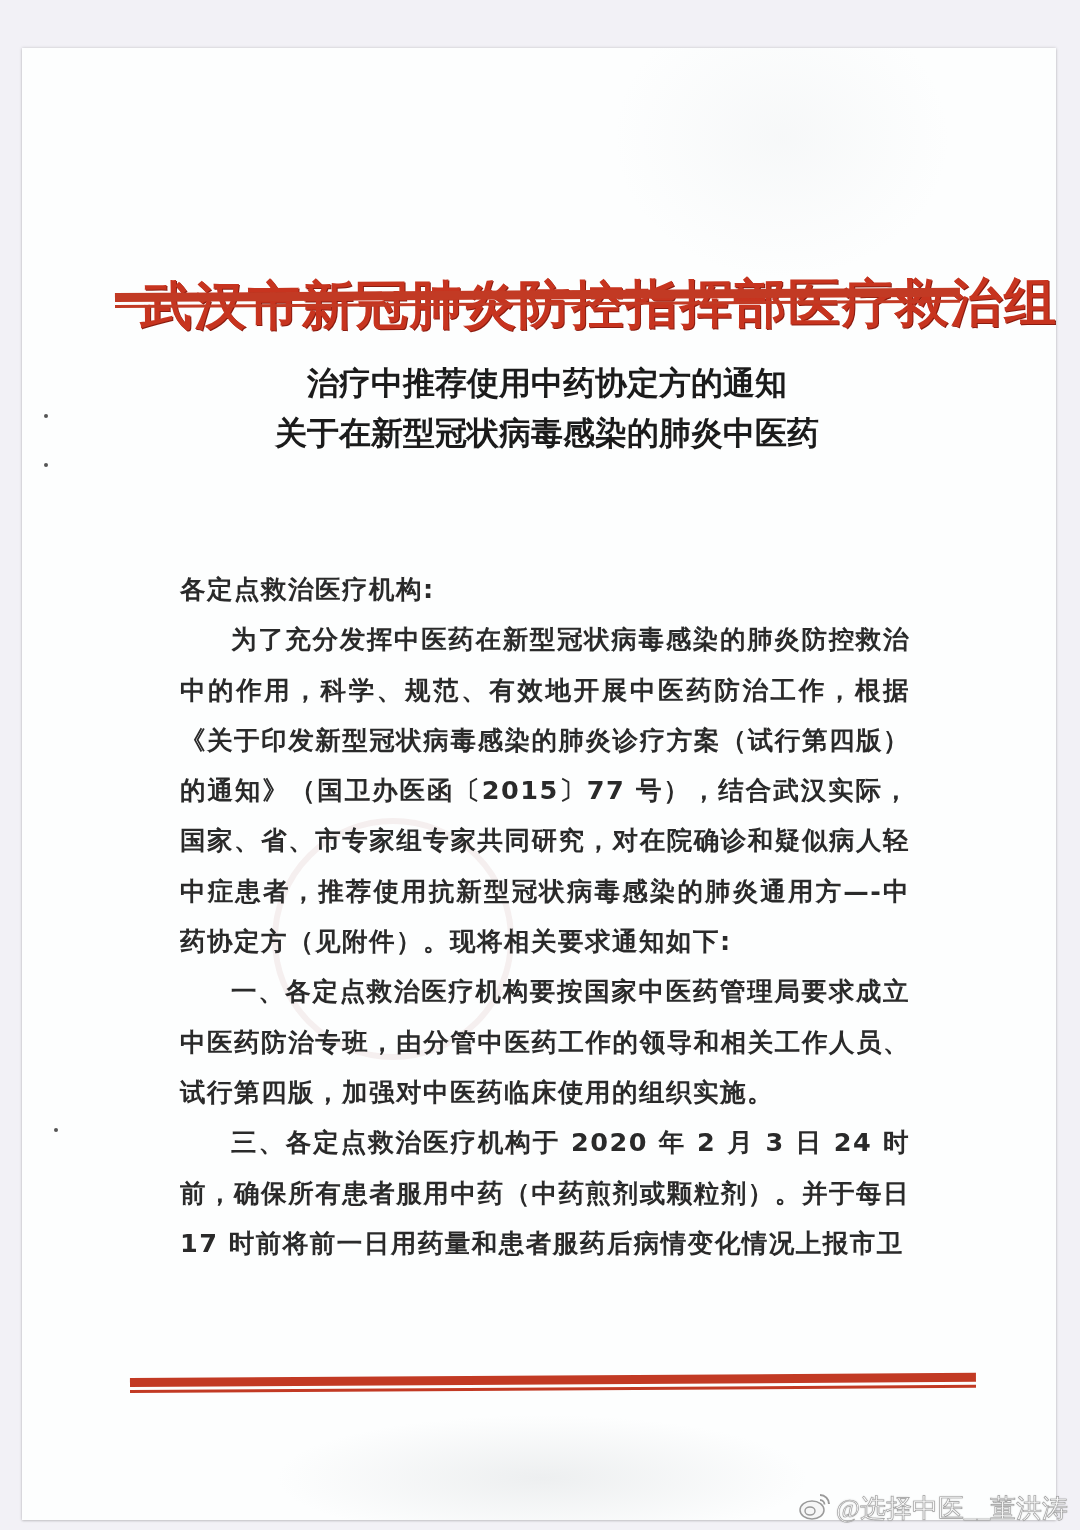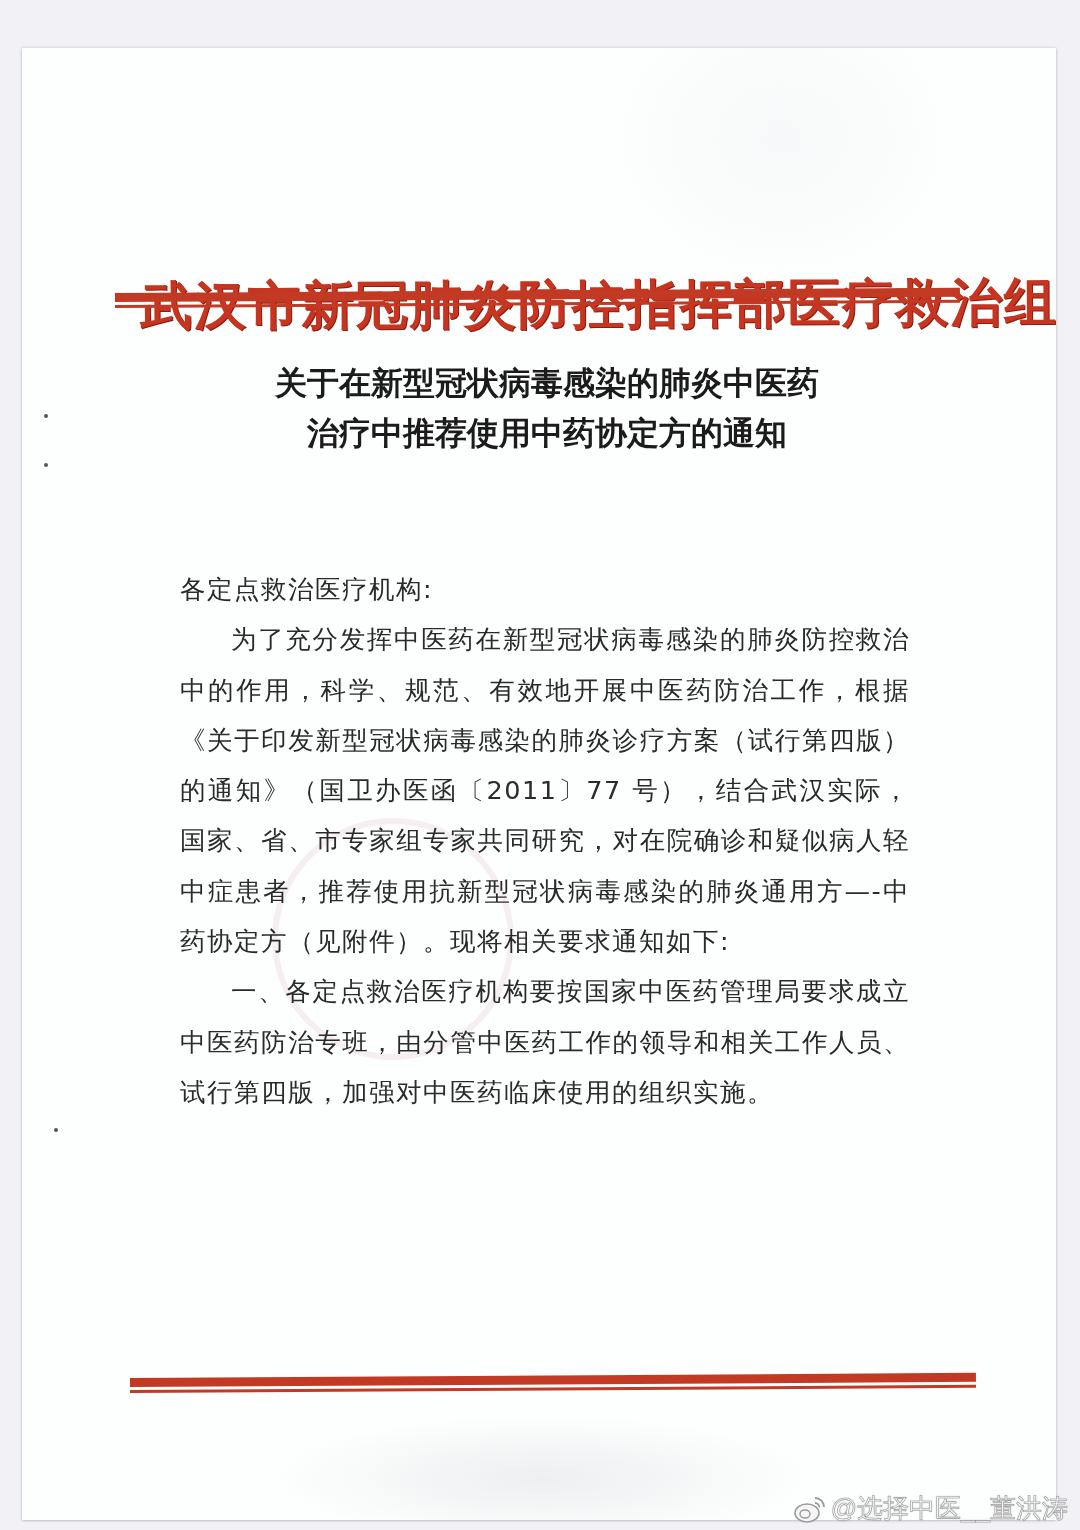--- a/index.html
+++ b/index.html
@@ -113,35 +113,35 @@
     font-family: "DejaVu Sans", sans-serif;
     font-size: 25.5px;
     line-height: 50.3px;
     color: #2a2a2a;
     letter-spacing: 1.5px;
   }
   .body-text p {
     margin: 0;
     text-align: justify;
     text-align-last: left;
+    font-weight: bold;
   }
   .body-text p.indent {
     text-indent: 2em;
   }
   .body-text p.salutation {
     margin-bottom: 0;
   }
   .watermark {
     position: absolute;
     right: 12px;
     bottom: 4px;
     display: flex;
-    align-items: center;
     gap: 4px;
-    font-family: Liberation Sans, sans-serif;
+    font-family: Liberation Serif, serif;
     font-size: 26px;
     color: #f8f8f8;
     -webkit-text-stroke: 0.6px #9a9a9a;
     text-shadow: 0 0 2px rgba(0,0,0,0.25);
     white-space: nowrap;
   }
   .watermark .weibo-icon svg {
     display: block;
   }
 </style>
@@ -155,28 +155,29 @@
   <div class="speck" style="left:32px; top:1080px;"></div>
 
   <div class="header-title">武汉市新冠肺炎防控指挥部医疗救治组</div>
 
   <div class="rule rule-top">
     <div class="thick"></div>
     <div class="thin"></div>
   </div>
 
   <div class="doc-title">
+    <div>治疗中推荐使用中药协定方的通知</div>
     <div>关于在新型冠状病毒感染的肺炎中医药</div>
-    <div>治疗中推荐使用中药协定方的通知</div>
   </div>
 
   <div class="body-text">
     <p class="salutation">各定点救治医疗机构:</p>
-    <p class="indent">为了充分发挥中医药在新型冠状病毒感染的肺炎防控救治中的作用，科学、规范、有效地开展中医药防治工作，根据《关于印发新型冠状病毒感染的肺炎诊疗方案（试行第四版）的通知》（国卫办医函〔2011〕77 号），结合武汉实际，国家、省、市专家组专家共同研究，对在院确诊和疑似病人轻中症患者，推荐使用抗新型冠状病毒感染的肺炎通用方—-中药协定方（见附件）。现将相关要求通知如下:</p>
+    <p class="indent">为了充分发挥中医药在新型冠状病毒感染的肺炎防控救治中的作用，科学、规范、有效地开展中医药防治工作，根据《关于印发新型冠状病毒感染的肺炎诊疗方案（试行第四版）的通知》（国卫办医函〔2015〕77 号），结合武汉实际，国家、省、市专家组专家共同研究，对在院确诊和疑似病人轻中症患者，推荐使用抗新型冠状病毒感染的肺炎通用方—-中药协定方（见附件）。现将相关要求通知如下:</p>
     <p class="indent">一、各定点救治医疗机构要按国家中医药管理局要求成立中医药防治专班，由分管中医药工作的领导和相关工作人员、试行第四版，加强对中医药临床使用的组织实施。</p>
+    <p class="indent">三、各定点救治医疗机构于 2020 年 2 月 3 日 24 时前，确保所有患者服用中药（中药煎剂或颗粒剂）。并于每日 17 时前将前一日用药量和患者服药后病情变化情况上报市卫</p>
   </div>
 
   <div class="rule rule-bottom">
     <div class="thick"></div>
     <div class="thin"></div>
   </div>
 </div>
 
 <div class="watermark">
   <span class="weibo-icon">

